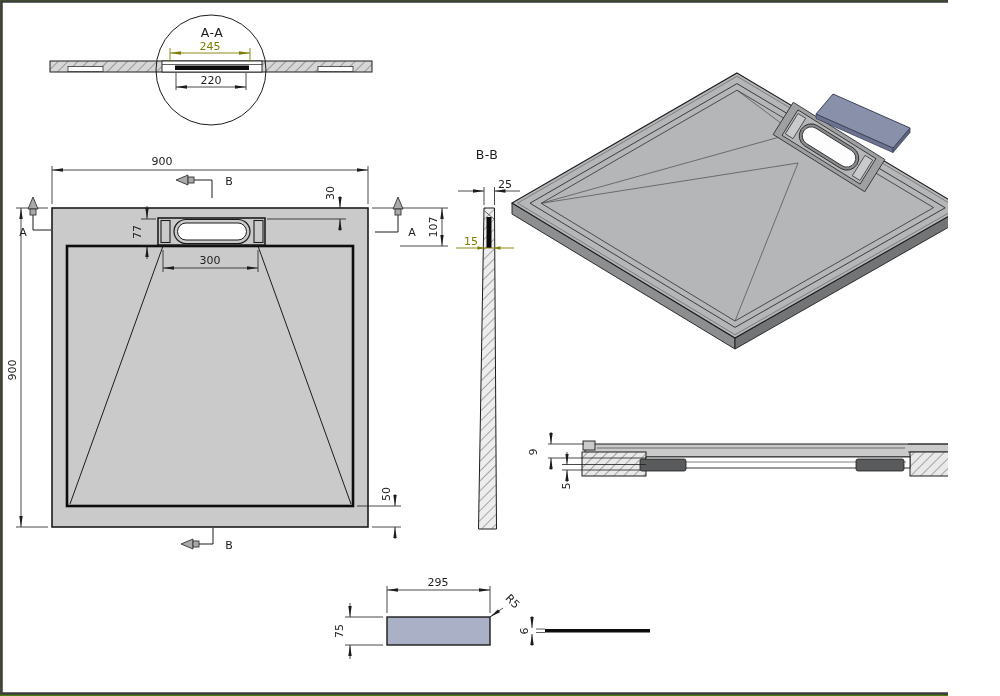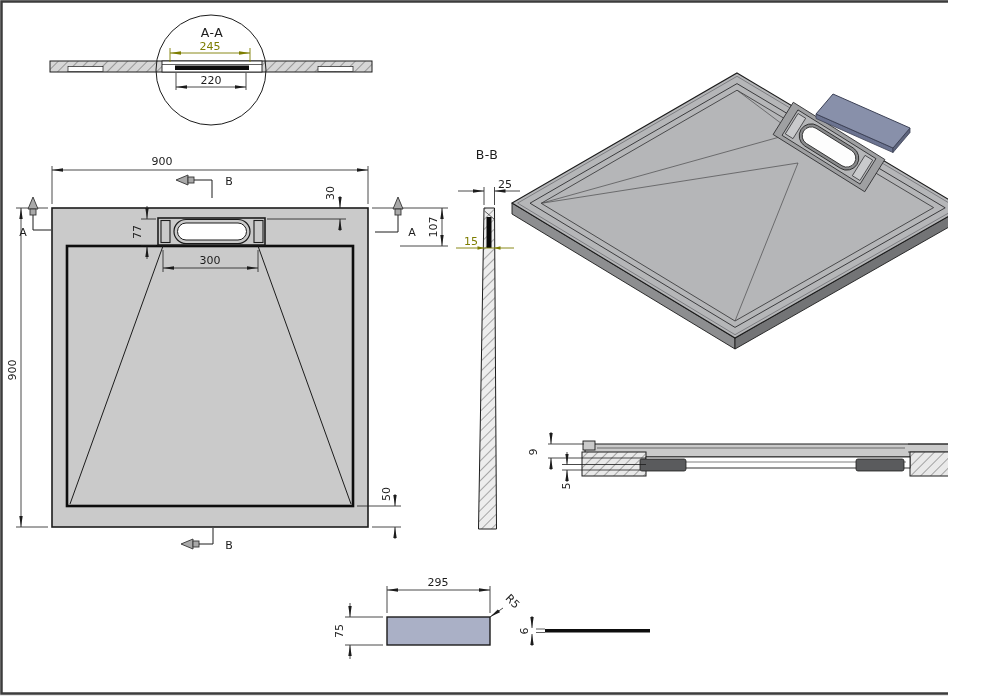--- a/index.html
+++ b/index.html
@@ -1,16 +1,16 @@
 <!DOCTYPE html>
 <html><head>
 <meta charset="utf-8">
 <style>
   html,body{margin:0;padding:0;background:#fff;}
-  .page{position:relative;width:948px;height:696px;background:#e5e5e5;overflow:hidden;}
+  .page{position:relative;width:948px;height:696px;background:#4d7c0f;overflow:hidden;}
   svg{position:absolute;top:0;left:0;}
   .ln{stroke:#1c1c1c;stroke-width:1;fill:none;}
   .thin{stroke:#1c1c1c;stroke-width:0.7;fill:none;}
   .xln{stroke:#2a2a2a;stroke-width:0.6;fill:none;}
   .thick{stroke:#0d0d0d;stroke-width:2.6;fill:none;}
   .dim{stroke:#1c1c1c;stroke-width:0.8;fill:none;}
   .dim-o{stroke:#7d7d00;stroke-width:0.9;fill:none;}
   .txt{font-family:"DejaVu Sans",sans-serif;font-size:11px;fill:#1c1c1c;text-anchor:middle;}
   .txt-s{text-anchor:start;}
   .txt-o{fill:#7d7d00;}

